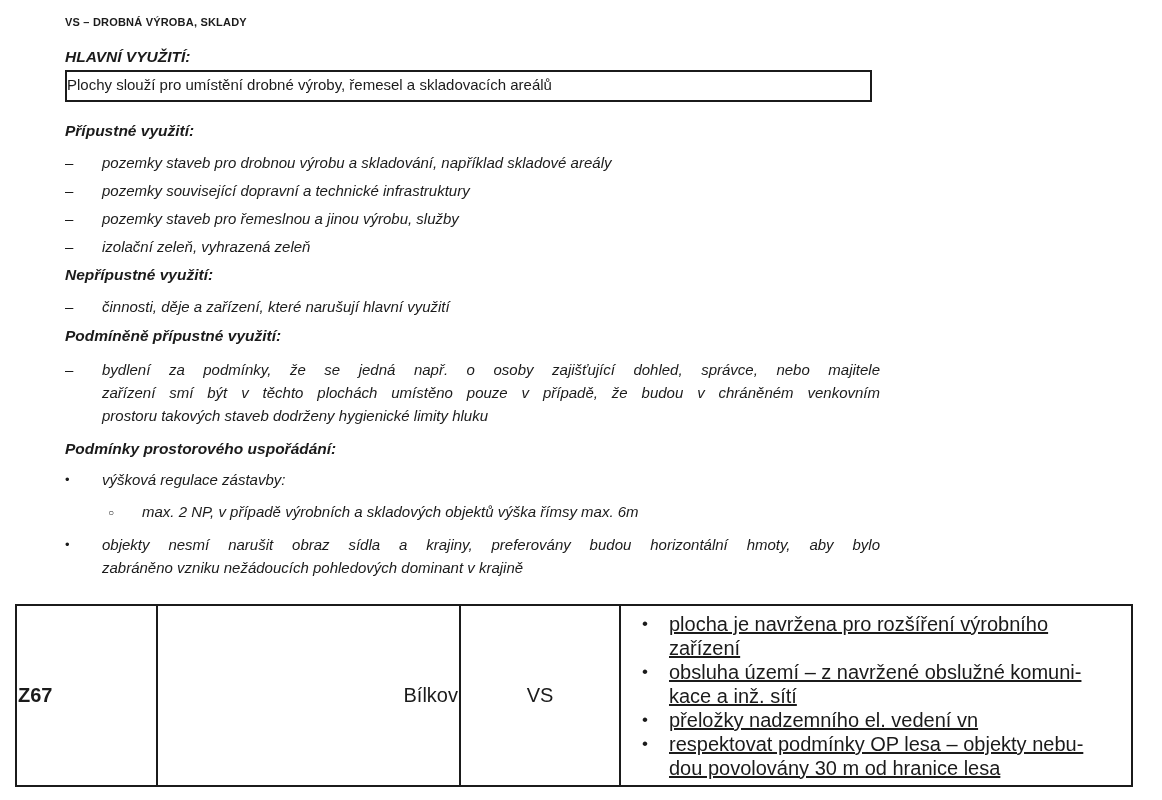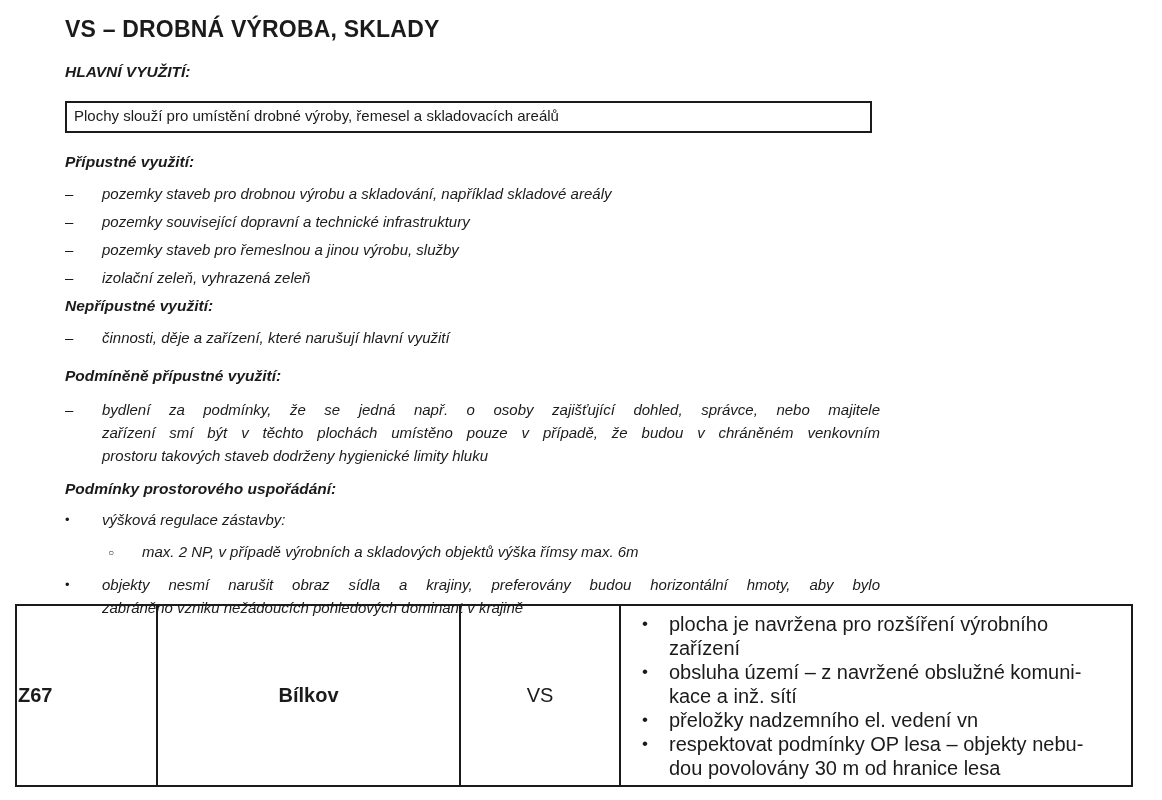--- a/index.html
+++ b/index.html
@@ -8,30 +8,30 @@
     background: #ffffff;
     font-family: "Liberation Sans", sans-serif;
     color: #1b1b1b;
     -webkit-font-smoothing: antialiased;
   }
   .page { position: relative; width: 1162px; height: 800px; background: #fff; overflow: hidden; }
   .text-block { position: absolute; left: 65px; top: 0; width: 815px; }
 
   .doc-title {
     margin: 16px 0 0 0;
-    font-size: 23px; font-weight: bold; letter-spacing: 0.2px;
+    font-size: 11px; font-weight: bold; letter-spacing: 0.2px;
   }
   .section-heading {
     margin: 20px 0 0 0;
     font-size: 15.5px; font-weight: bold; font-style: italic;
   }
   .main-use-box {
-    margin: 20px 0 0 0;
+    margin: 4px 0 0 0;
     border: 2px solid #1b1b1b;
-    padding: 4px 8px 6px 7px;
+    padding: 4px 8px 6px 0;
     font-size: 15px; line-height: 18px;
     width: 807px; box-sizing: border-box;
   }
 
   .b-list { margin: 13px 0 0 0; padding: 0; list-style: none; }
   .b-item { display: flex; margin: 0 0 9px 0; font-size: 15px; line-height: 19px; }
   .b-item:last-child { margin-bottom: 0; }
   .marker { flex: 0 0 37px; }
   .dot-marker { flex: 0 0 37px; font-size: 13px; }
   .circle-marker { flex: 0 0 34px; font-size: 10px; line-height: 19px; padding-top: 1px; }
@@ -47,27 +47,27 @@
   .zoning-table {
     position: absolute; left: 15px; top: 604px;
     width: 1100px; border-collapse: collapse; table-layout: fixed;
   }
   .zoning-table td {
     border: 2px solid #1b1b1b;
     vertical-align: middle;
     font-size: 20px;
   }
   .cell-code { width: 137px; text-align: left; font-weight: bold; }
-  .cell-locality { width: 299px; text-align: center; font-weight: bold; }
+  .cell-locality { width: 299px; text-align: right; }
   .cell-use { width: 156px; text-align: center; }
   .cell-notes { width: 508px; vertical-align: top; }
   .notes-list { margin: 0; padding: 5px 6px 4px 20px; list-style: none; }
   .note-item { display: flex; font-size: 20px; line-height: 24px; }
   .note-marker { flex: 0 0 27px; font-size: 17px; }
-  .note-text { flex: 1 1 auto; white-space: pre-line; }
+  .note-text { flex: 1 1 auto; white-space: pre-line; text-decoration: underline; }
 </style>
 </head>
 <body>
 
 <div class="page">
   <div class="text-block">
 
     <div class="doc-title">VS – DROBNÁ VÝROBA, SKLADY</div>
 
     <div class="section-heading">HLAVNÍ VYUŽITÍ:</div>
@@ -99,21 +99,21 @@
 
     <div class="section-heading" style="margin-top:10px">Nepřípustné využití:</div>
 
     <ul class="b-list">
       <li class="b-item">
         <span class="marker">–</span>
         <span class="b-text">činnosti, děje a zařízení, které narušují hlavní využití</span>
       </li>
     </ul>
 
-    <div class="section-heading" style="margin-top:20px">Podmíněně přípustné využití:</div>
+    <div class="section-heading" style="margin-top:11px">Podmíněně přípustné využití:</div>
 
     <ul class="b-list">
       <li class="b-item para">
         <span class="marker">–</span>
         <span class="b-text justified-block">
           <span class="jline" style="display:block">bydlení za podmínky, že se jedná např. o osoby zajišťující dohled, správce, nebo majitele</span>
           <span class="jline" style="display:block">zařízení smí být v těchto plochách umístěno pouze v případě, že budou v chráněném venkovním</span>
           <span class="jline last" style="display:block">prostoru takových staveb dodrženy hygienické limity hluku</span>
         </span>
       </li>

